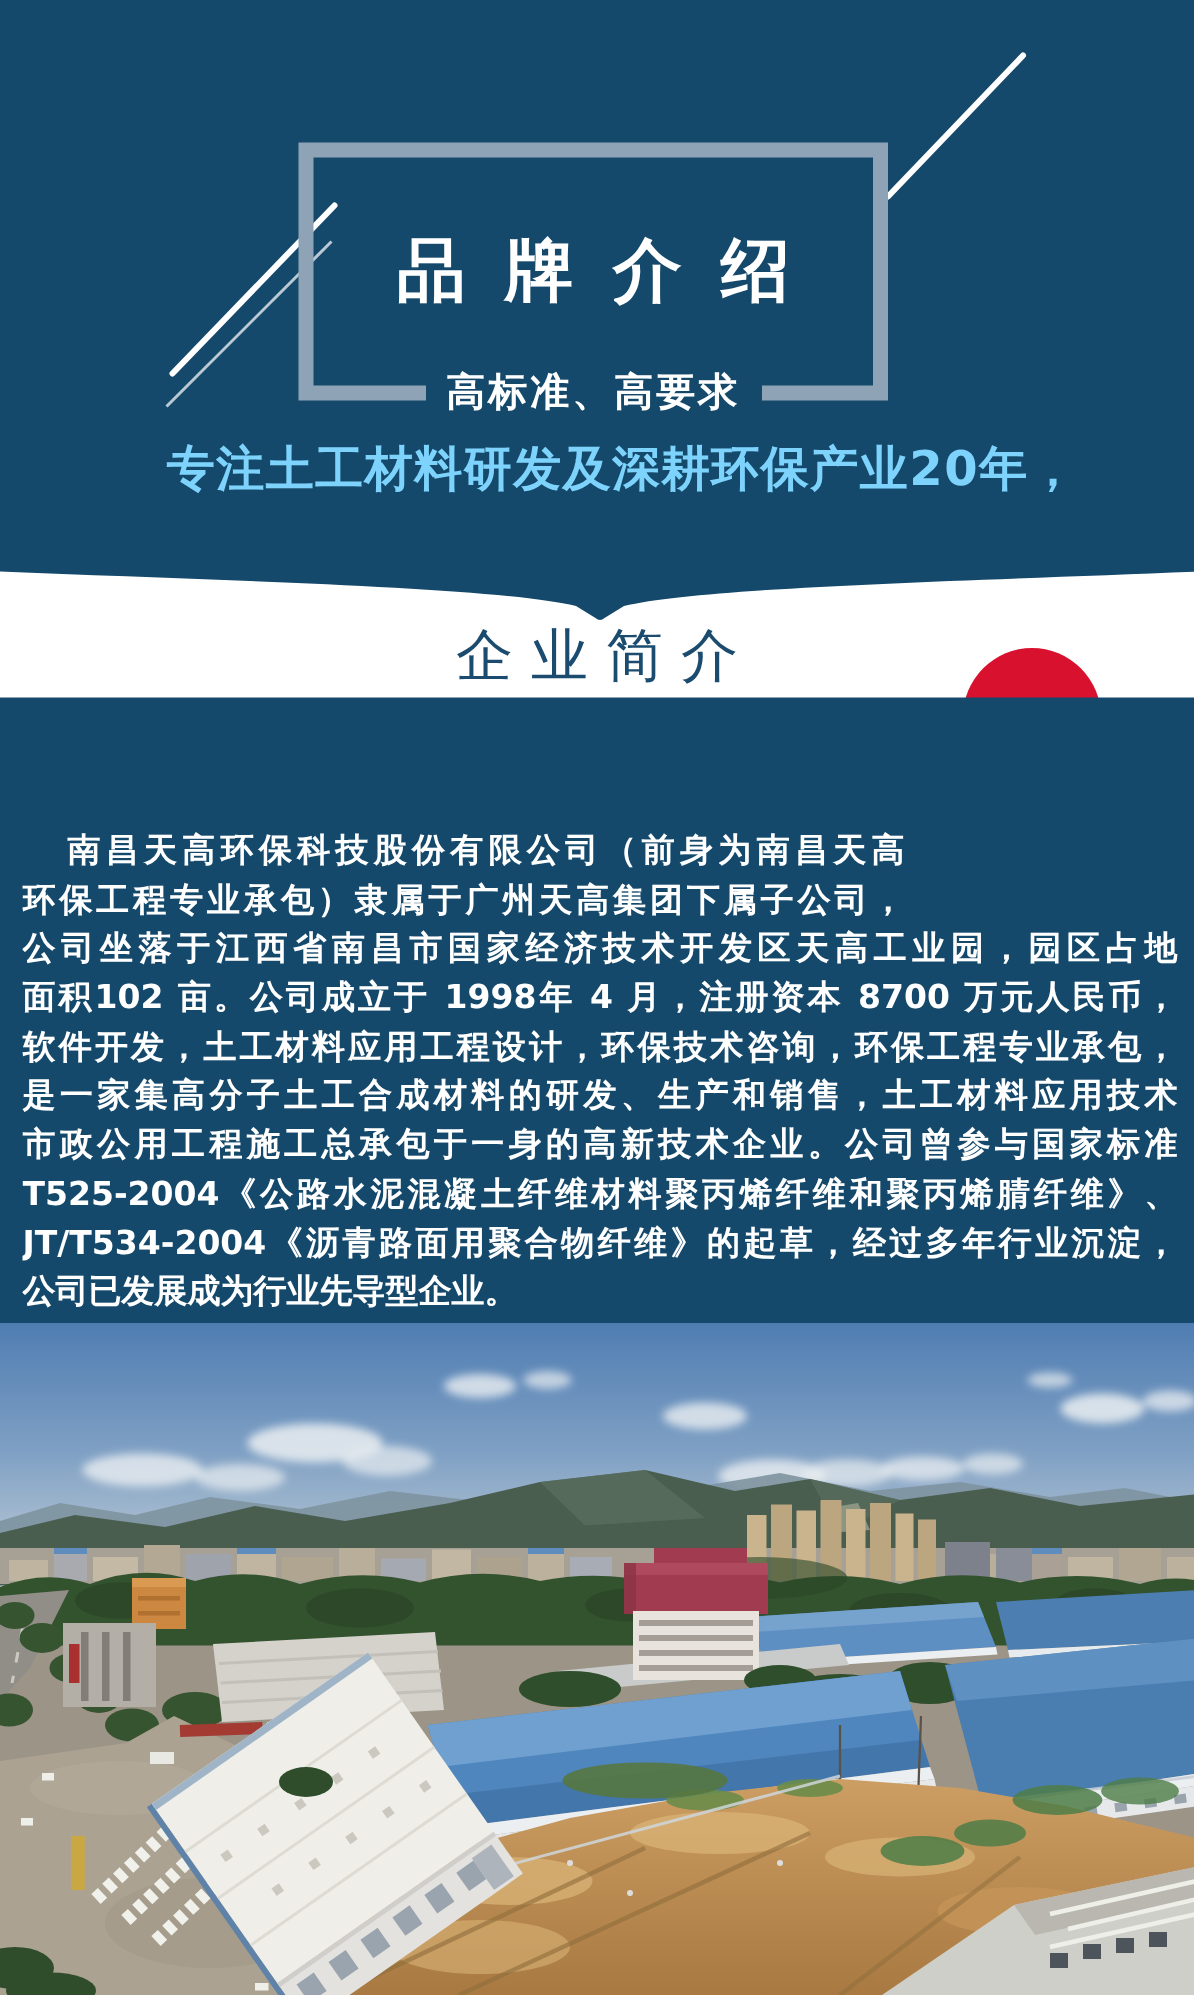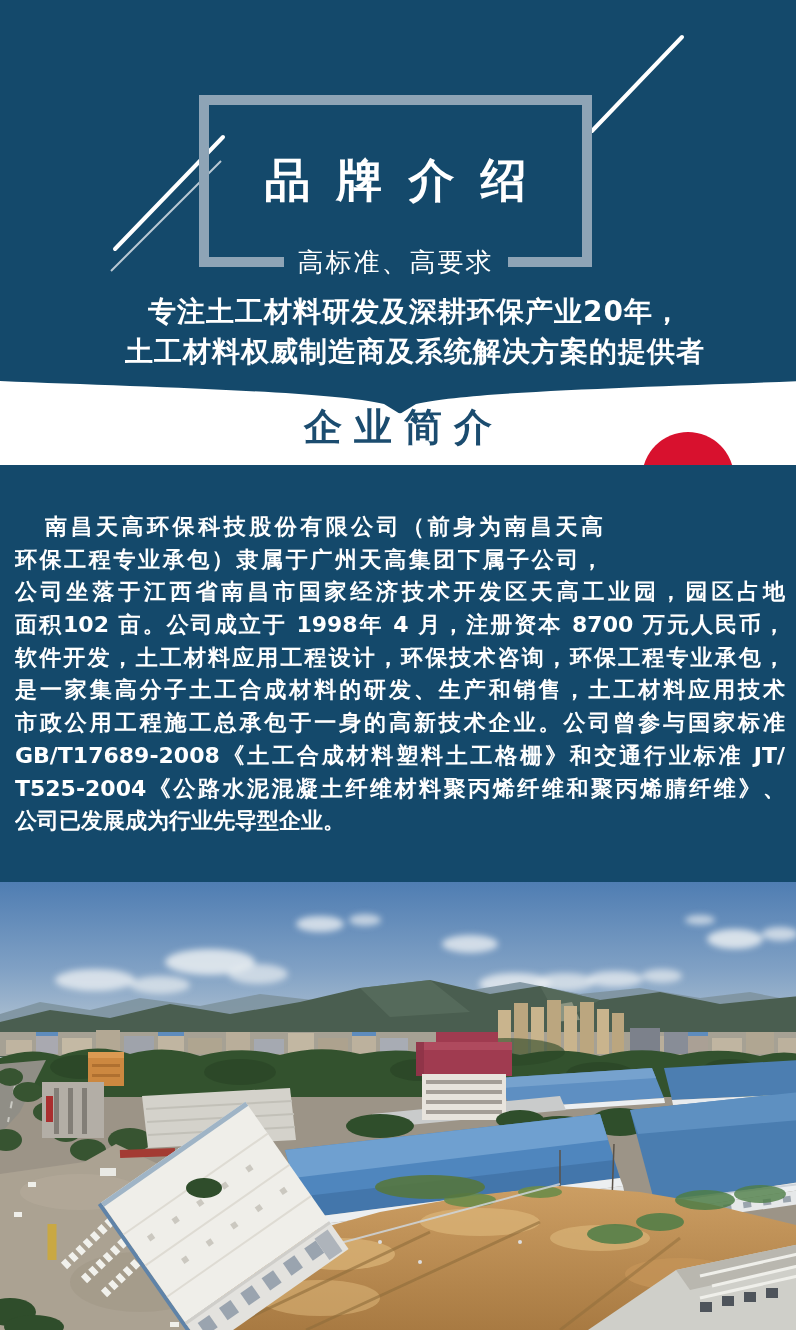--- a/index.html
+++ b/index.html
@@ -6,44 +6,44 @@
   .page{position:relative;width:796px;height:1330px;background:#ffffff;overflow:hidden;
         font-family:"DejaVu Sans","Liberation Sans",sans-serif;}
 
   
   .hero{position:absolute;top:0;left:0;width:800px;height:378px;background:#14496B;}
   .hero-decor{position:absolute;top:0;left:0;}
   .title-box{position:absolute;left:199px;top:95px;width:373px;height:152px;border:10px solid #8EA4B6;}
   .title{position:absolute;top:0;left:0;right:0;bottom:0;display:flex;align-items:center;justify-content:center;
          color:#ffffff;font-size:46px;font-weight:bold;letter-spacing:26px;padding-left:26px;white-space:nowrap;}
   .subtitle-wrap{position:absolute;left:0;right:0;top:140px;text-align:center;}
-  .subtitle{display:inline-block;background:#14496B;color:#ffffff;font-size:26px;font-weight:normal;
+  .subtitle{display:inline-block;background:#14496B;color:#ffffff;font-size:26px;font-weight:bold;
             line-height:34px;padding:0 14px;letter-spacing:2px;white-space:nowrap;}
-  .tagline{position:absolute;top:292px;left:0;width:100%;text-align:center;color:#ffffff;font-weight:bold;
-           font-size:28px;line-height:40px;letter-spacing:1px;padding-left:30px;box-sizing:border-box;}
+  .tagline{position:absolute;top:292px;left:0;width:100%;text-align:center;color:#7dd3fc;font-weight:bold;
+           font-size:32px;line-height:40px;letter-spacing:1px;padding-left:30px;box-sizing:border-box;}
   .curve{position:absolute;top:378px;left:0;display:block;}
 
   
-  .section-title{position:absolute;top:404px;left:0;width:100%;text-align:center;margin:0;color:#1B4C6F;
-                 font-size:38px;font-weight:bold;letter-spacing:12px;text-indent:12px;line-height:46px;}
+  .section-title{position:absolute;top:414px;left:0;width:100%;text-align:center;margin:0;color:#1B4C6F;
+                 font-size:38px;font-weight:normal;letter-spacing:12px;text-indent:12px;line-height:46px;}
 
   
   .logo{position:absolute;left:642px;top:432px;width:92px;}
   .logo svg{display:block;}
   .brand{margin-top:3px;width:92px;text-align:center;color:#101010;font-size:27px;font-weight:bold;
          line-height:27px;white-space:nowrap;transform:scaleX(.96);}
 
   
   .intro{position:absolute;top:465px;left:0;width:800px;height:417px;background:#14496B;
          box-sizing:border-box;padding:46px 15px 0 15px;}
   .ln{color:#ffffff;font-weight:bold;font-size:22px;line-height:32.7px;height:32.7px;
       overflow:hidden;white-space:nowrap;}
   .jl{white-space:normal;text-align:justify;text-align-last:justify;}
   .short{width:588px;}
-  .indent{text-indent:30px;}
+  .indent{text-indent:30px;margin-top:41px;}
   .last{text-align:left;text-align-last:left;}
 
   
   .photo{position:absolute;top:882px;left:0;display:block;}
 </style>
 </head>
 <body>
 
 <div class="page">
 
@@ -54,21 +54,20 @@
       <line x1="592" y1="131" x2="682" y2="37" stroke="#FFFFFF" stroke-width="4" stroke-linecap="round"></line>
     </svg>
     <div class="title-box">
       <span class="title">品牌介绍</span>
       <div class="subtitle-wrap">
         <span class="subtitle">高标准、高要求</span>
       </div>
     </div>
     <div class="tagline">
       <div>专注土工材料研发及深耕环保产业20年，</div>
-      <div>土工材料权威制造商及系统解决方案的提供者</div>
     </div>
   </section>
 
   <svg class="curve" width="800" height="37" viewBox="0 0 800 37">
     <path d="M0,0 H800 V3 C656,9 470,13 416,26 L403,34 Q400,36.5 397,34 L384,26 C330,13 144,9 0,3 Z" fill="#14496B"></path>
   </svg>
 
   <h2 class="section-title">企业简介</h2>
 
   <div class="logo">
@@ -85,22 +84,22 @@
   </div>
 
   <section class="intro">
     <div class="ln jl short indent">南昌天高环保科技股份有限公司（前身为南昌天高</div>
     <div class="ln jl short">环保工程专业承包）隶属于广州天高集团下属子公司，</div>
     <div class="ln jl">公司坐落于江西省南昌市国家经济技术开发区天高工业园，园区占地</div>
     <div class="ln jl">面积102 亩。公司成立于 1998年 4 月，注册资本 8700 万元人民币，</div>
     <div class="ln jl">软件开发，土工材料应用工程设计，环保技术咨询，环保工程专业承包，</div>
     <div class="ln jl">是一家集高分子土工合成材料的研发、生产和销售，土工材料应用技术</div>
     <div class="ln jl">市政公用工程施工总承包于一身的高新技术企业。公司曾参与国家标准</div>
-    <div class="ln jl">GB/T17689-2008《土工合成材料塑料土工格栅》和交通行业标准 JT/</div>
     <div class="ln jl">T525-2004《公路水泥混凝土纤维材料聚丙烯纤维和聚丙烯腈纤维》、</div>
+    <div class="ln jl">JT/T534-2004《沥青路面用聚合物纤维》的起草，经过多年行业沉淀，</div>
     <div class="ln last">公司已发展成为行业先导型企业。</div>
   </section>
 
   <svg class="photo" width="800" height="448" viewBox="0 0 800 448">
     <defs>
       <linearGradient id="skyG" x1="0" y1="0" x2="0" y2="1">
         <stop offset="0" stop-color="#4F7DB2"></stop>
           <stop offset="0.45" stop-color="#7FA0C4"></stop>
         <stop offset="0.8" stop-color="#B3C4D3"></stop>
           <stop offset="1" stop-color="#CDD6DC"></stop>

